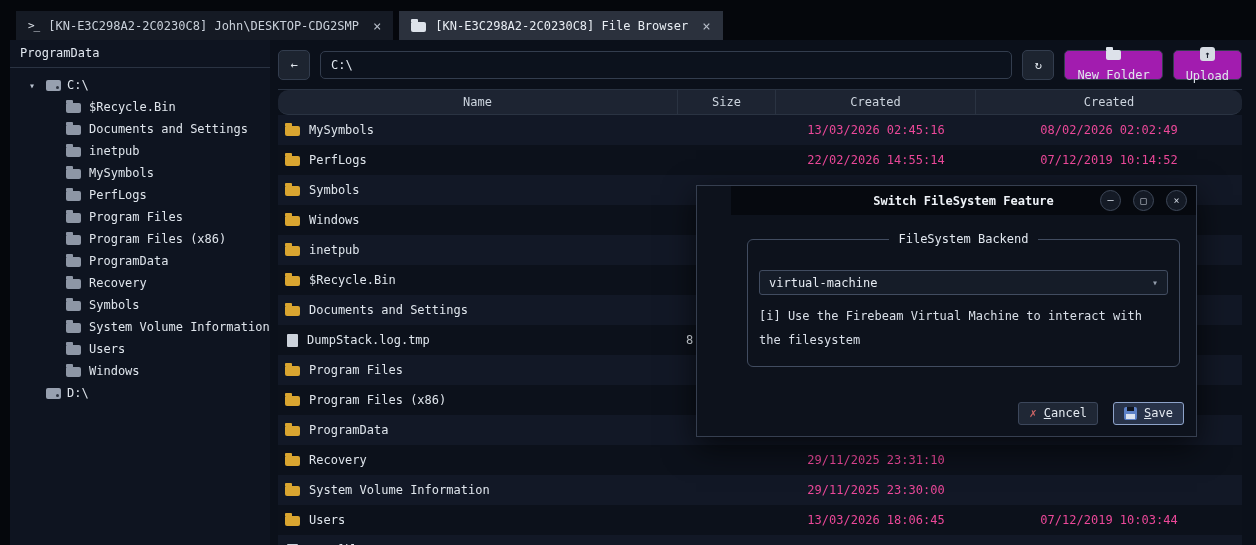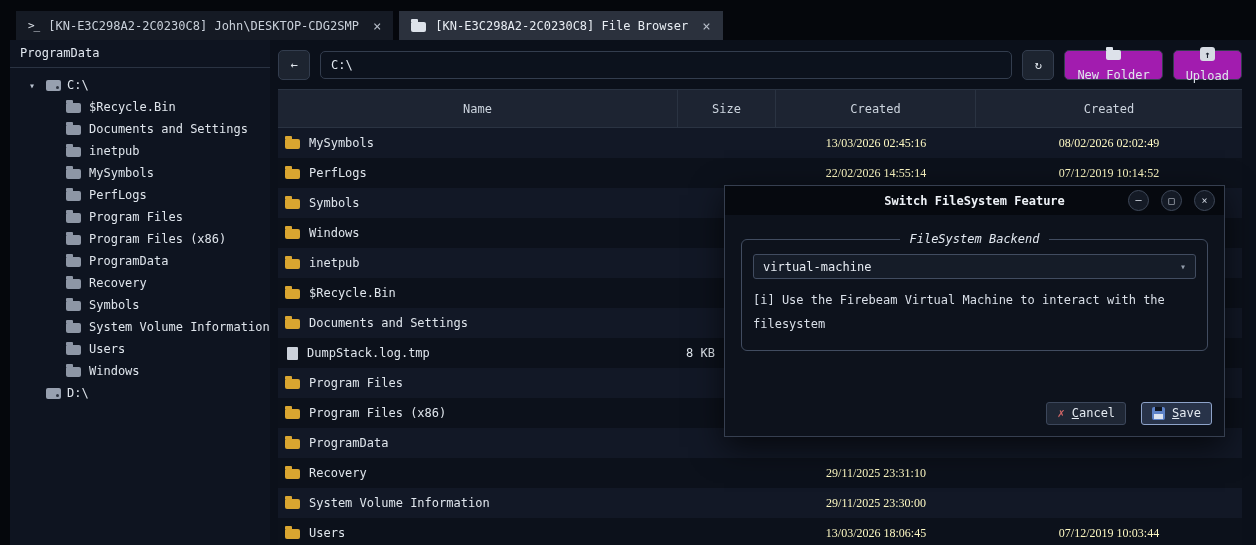--- a/index.html
+++ b/index.html
@@ -34,59 +34,59 @@
   .toolbar { display:flex; align-items:center; gap:10px; margin-bottom:9px; }
   .tool-btn { height:30px; min-width:32px; background:#1d2430; border:1px solid #333d4e; border-radius:5px;
     color:#dfe5ec; display:flex; align-items:center; justify-content:center; gap:8px; font:inherit; padding:0 8px; cursor:pointer; }
   .tool-btn.labeled { padding:0 12px; background:#a21caf;flex-direction:column; }
   .path-input { flex:1; height:28px; background:#0c121d; border:1px solid #333d4e; border-radius:5px;
     color:#e2e8f0; font:inherit; padding:0 10px; outline:none; }
 
   
   .table { flex:1; overflow:hidden; border-top:1px solid #2a3342; }
   .thead { display:grid; grid-template-columns:400px 98px 200px 1fr; background:#1d2432;
-    border-bottom:1px solid #2a3342; height:38px; }
+    border-bottom:1px solid #2a3342; height:25px;border-radius:10px; }
   .hcell { display:flex; align-items:center; justify-content:center; color:#ccd4de; border-right:1px solid #2a3342; cursor:pointer; }
   .hcell:last-child { border-right:none; }
   .trow { display:grid; grid-template-columns:400px 98px 200px 1fr; height:30px; cursor:pointer; }
   .trow.odd  { background:#121826; }
   .trow.even { background:#0c111b; }
   .cell { display:flex; align-items:center; min-width:0; }
   .cell.name { padding-left:7px; gap:9px; overflow:hidden; white-space:nowrap; }
   .cell.size { padding-left:8px; }
-  .cell.date { justify-content:center; color:#fef9c3;font-family:Liberation Serif, serif; }
+  .cell.date { justify-content:center; color:#ec4899; }
 
   
   .icon-folder { position:relative; width:15px; height:10px; background:#d9a530;
     border-radius:1px 2px 2px 2px; flex:none; margin-top:2px; }
   .icon-folder::before { content:""; position:absolute; left:0; top:-3px; width:7px; height:3px;
     background:inherit; border-radius:1px 1px 0 0; }
   .icon-folder.grey  { background:#8d96a5; }
   .icon-folder.light { background:#dde2ea; }
   .icon-file { width:11px; height:13px; background:#ccd2db; border-radius:1px; flex:none; margin-left:2px; }
   .icon-drive { width:15px; height:11px; background:#97a0af; border-radius:2px; flex:none; position:relative; }
   .icon-drive::after { content:""; position:absolute; right:2px; bottom:2px; width:3px; height:3px;
     background:#2c3340; border-radius:50%; }
   .icon-upload { width:15px; height:14px; background:#d6dbe3; border-radius:3px; color:#1b2230;
     display:flex; align-items:center; justify-content:center; font-size:10px; font-weight:bold; flex:none; }
   .icon-save { position:relative; width:13px; height:13px; background:#5d82c8; border-radius:2px; flex:none; }
   .icon-save::before { content:""; position:absolute; top:0; left:3px; width:7px; height:4px; background:#10151f; }
   .icon-save::after  { content:""; position:absolute; bottom:1px; left:2px; width:9px; height:5px; background:#dbe3f0; }
 
   
-  .dialog { position:absolute; left:724px; top:185px; width:501px; height:252px; background:#0d121c;
-    border:1px solid #363f50; box-shadow:0 10px 30px rgba(0,0,0,.65); z-index:10; }
+  .dialog { position:absolute; left:696px; top:185px; width:501px; height:252px; background:#0d121c;
+    border:1px solid #363f50; box-shadow:0 10px 30px rgba(0,0,0,.65); z-index:10;padding-left:34px; }
   .dialog-titlebar { position:relative; height:29px; background:#06090f; display:flex; align-items:center; justify-content:center; }
   .dialog-title { font-weight:bold; color:#eef2f7; }
   .win-controls { position:absolute; right:9px; top:4px; display:flex; gap:12px; }
   .win-btn { width:21px; height:21px; border-radius:50%; background:#141a25; border:1px solid #3e4859;
     color:#ccd3dd; font-size:10px; display:flex; align-items:center; justify-content:center; cursor:pointer; }
   fieldset.backend-group { margin:17px 16px 0; border:1px solid #414c60; border-radius:6px;
     padding:8px 11px 14px; min-height:70px; }
-  legend { margin:0 auto; padding:0 9px; color:#e2e8f0;font-style:italic; }
+  legend { margin:16px auto; padding:0 9px; color:#e2e8f0; }
   .select { height:25px; background:#151c28; border:1px solid #414c60; border-radius:3px;
     display:flex; align-items:center; justify-content:space-between; padding:0 9px; color:#e6ebf2; cursor:pointer;text-align:center; }
   .select .caret { color:#939dac; font-size:10px; }
   .info { margin-top:9px; line-height:24px; color:#d9dfe8; }
   .dialog-footer { position:absolute; right:12px; bottom:11px; display:flex; gap:15px; }
   .btn { display:flex; align-items:center; gap:7px; padding:3px 10px 4px; background:#1f2735;
     border:1px solid #3c475b; border-radius:3px; color:#e4eaf1; font:inherit; cursor:pointer; }
   .btn.save { background:#283349; border-color:#8ea3c9;justify-content:flex-end; }
   .x-icon { color:#cf6666; font-weight:bold; }
   .mnemonic { display:inline-block; }

